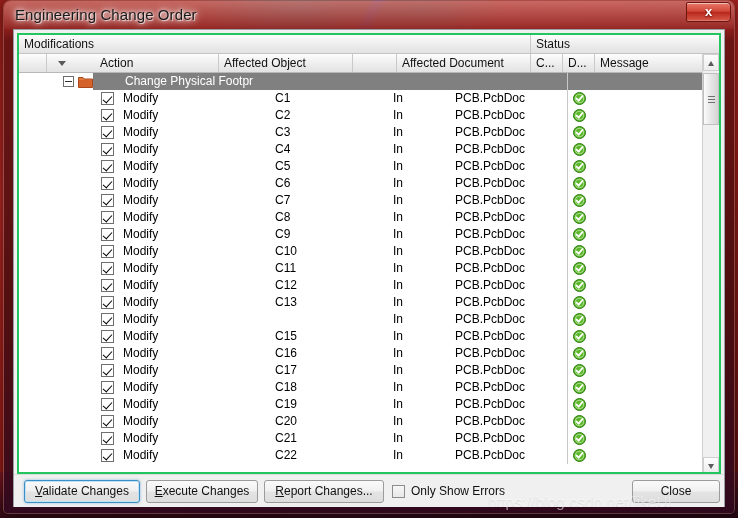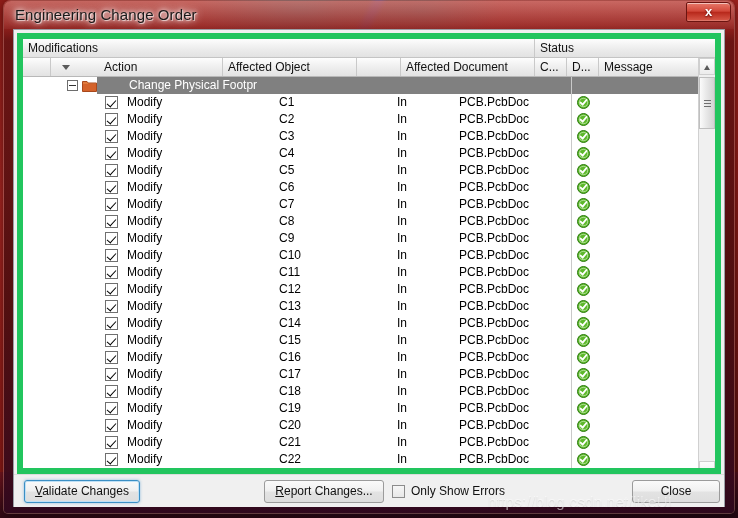--- a/index.html
+++ b/index.html
@@ -127,21 +127,21 @@
     border: 1px solid #9aa0a6;
     border-bottom: none;
     box-sizing: border-box;
   }
 
   
   #grid-panel {
     position: absolute;
     left: 3px; top: 3px;
     width: 704px; height: 441px;
-    border: 6px solid #22c55e;
+    border: 2px solid #22c55e;
     box-sizing: border-box;
     background: #ffffff;
     overflow: hidden;
   }
 
   
   #group-header {
     position: relative;
     height: 19px;
     background: linear-gradient(180deg, #fdfdfd, #ebebeb 60%, #e2e2e2);
@@ -701,21 +701,20 @@
                   <circle cx="6.5" cy="6.5" r="4.1" fill="none" stroke="#ffffff" stroke-width="0.9" opacity="0.55"></circle>
                   <path d="M3.6 6.6 L5.6 8.7 L9.5 4.0" fill="none" stroke="#ffffff" stroke-width="1.9" stroke-linecap="round" stroke-linejoin="round"></path>
                 </svg>
               </div>
             </div>
             <div class="row">
               <div class="cell c-check">
                 <div class="checkbox"></div>
               </div>
               <div class="cell c-action">Modify</div>
-              <div class="cell c-obj"><span class="label-after-icon">C14</span></div>
               <div class="cell c-dir">In</div>
               <div class="cell c-doc"><span class="label-after-icon">PCB.PcbDoc</span></div>
               <div class="row-sep"></div>
               <div class="cell c-status">
                 <svg class="ok-icon" viewBox="0 0 13 13">
                   <circle cx="6.5" cy="6.5" r="6" fill="#5cb82a" stroke="#2e7a12" stroke-width="1"></circle>
                   <circle cx="6.5" cy="6.5" r="4.1" fill="none" stroke="#ffffff" stroke-width="0.9" opacity="0.55"></circle>
                   <path d="M3.6 6.6 L5.6 8.7 L9.5 4.0" fill="none" stroke="#ffffff" stroke-width="1.9" stroke-linecap="round" stroke-linejoin="round"></path>
                 </svg>
               </div>
@@ -869,20 +868,23 @@
         <div class="sb-btn" id="sb-down">
           <div class="sb-arrow"></div>
         </div>
       </div>
     </div>
 
     <div id="buttonbar">
       <div class="btn default" id="btn-validate">
         <span class="mn">V</span><span>alidate Changes</span>
       </div>
+      <div class="btn" id="btn-execute">
+        <span class="mn">E</span><span>xecute Changes</span>
+      </div>
       <div class="btn" id="btn-report">
         <span class="mn">R</span><span>eport Changes...</span>
       </div>
       <div id="only-errors-wrap">
         <div id="only-errors-box"></div>
         <div id="only-errors-label">Only Show Errors</div>
       </div>
       <div class="btn" id="btn-close">Close</div>
     </div>
   </div>

